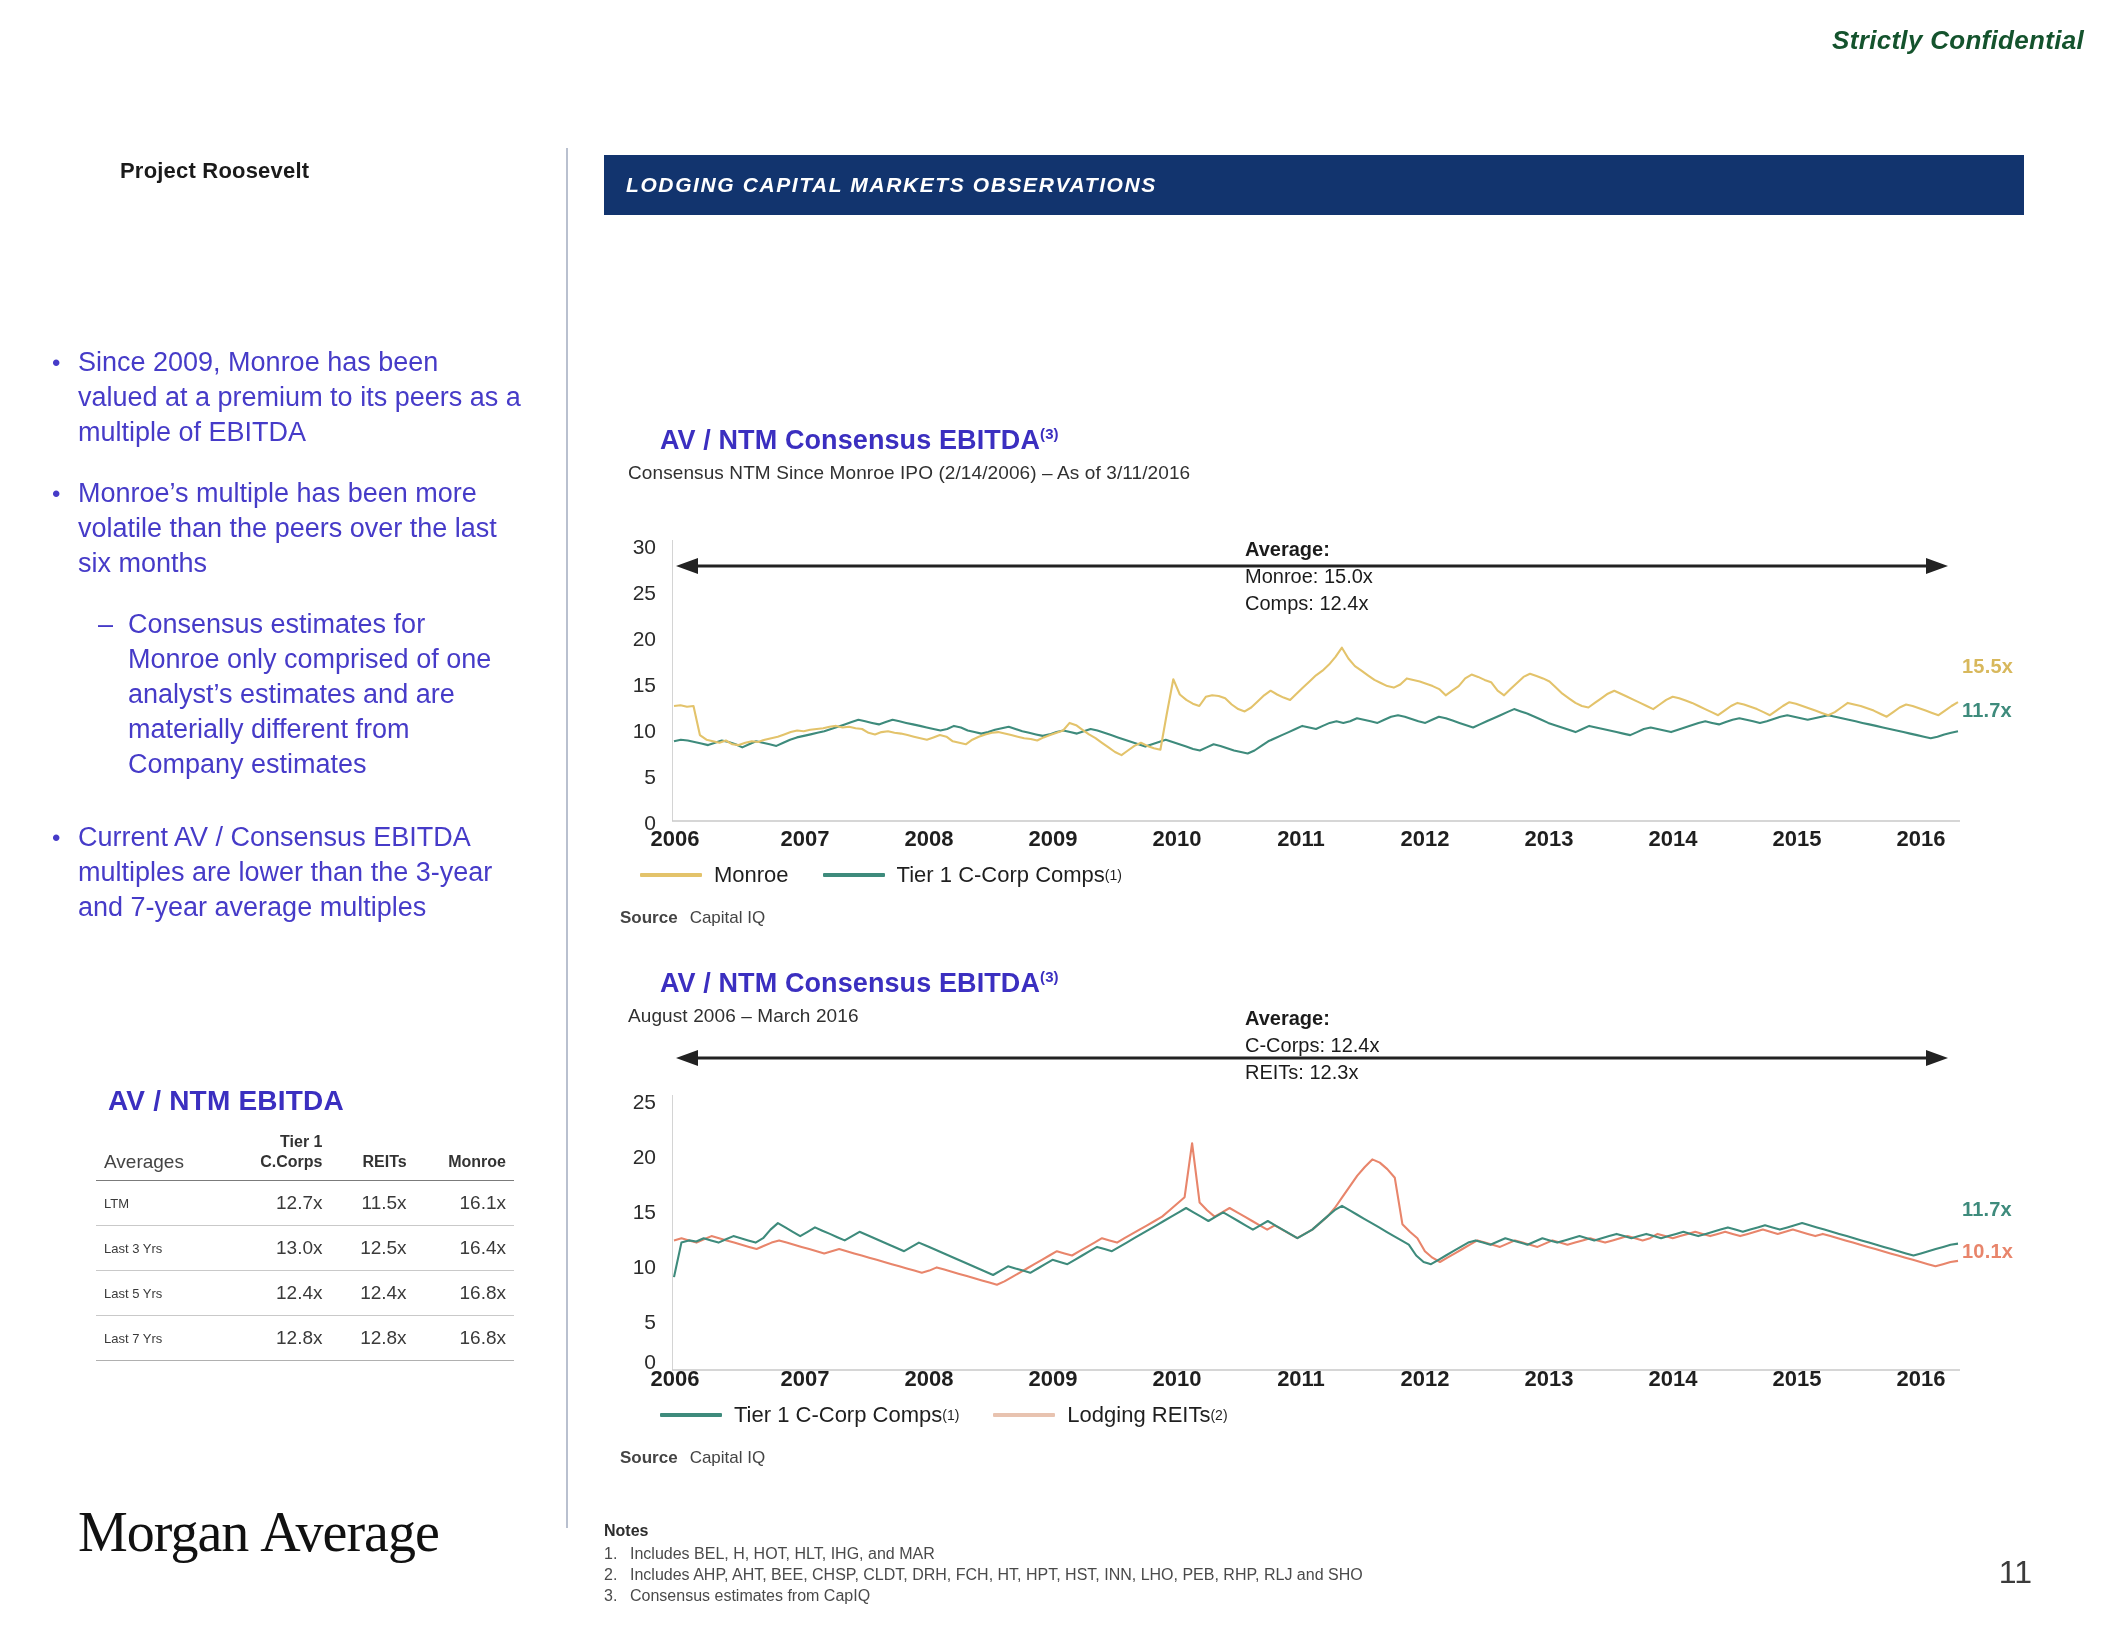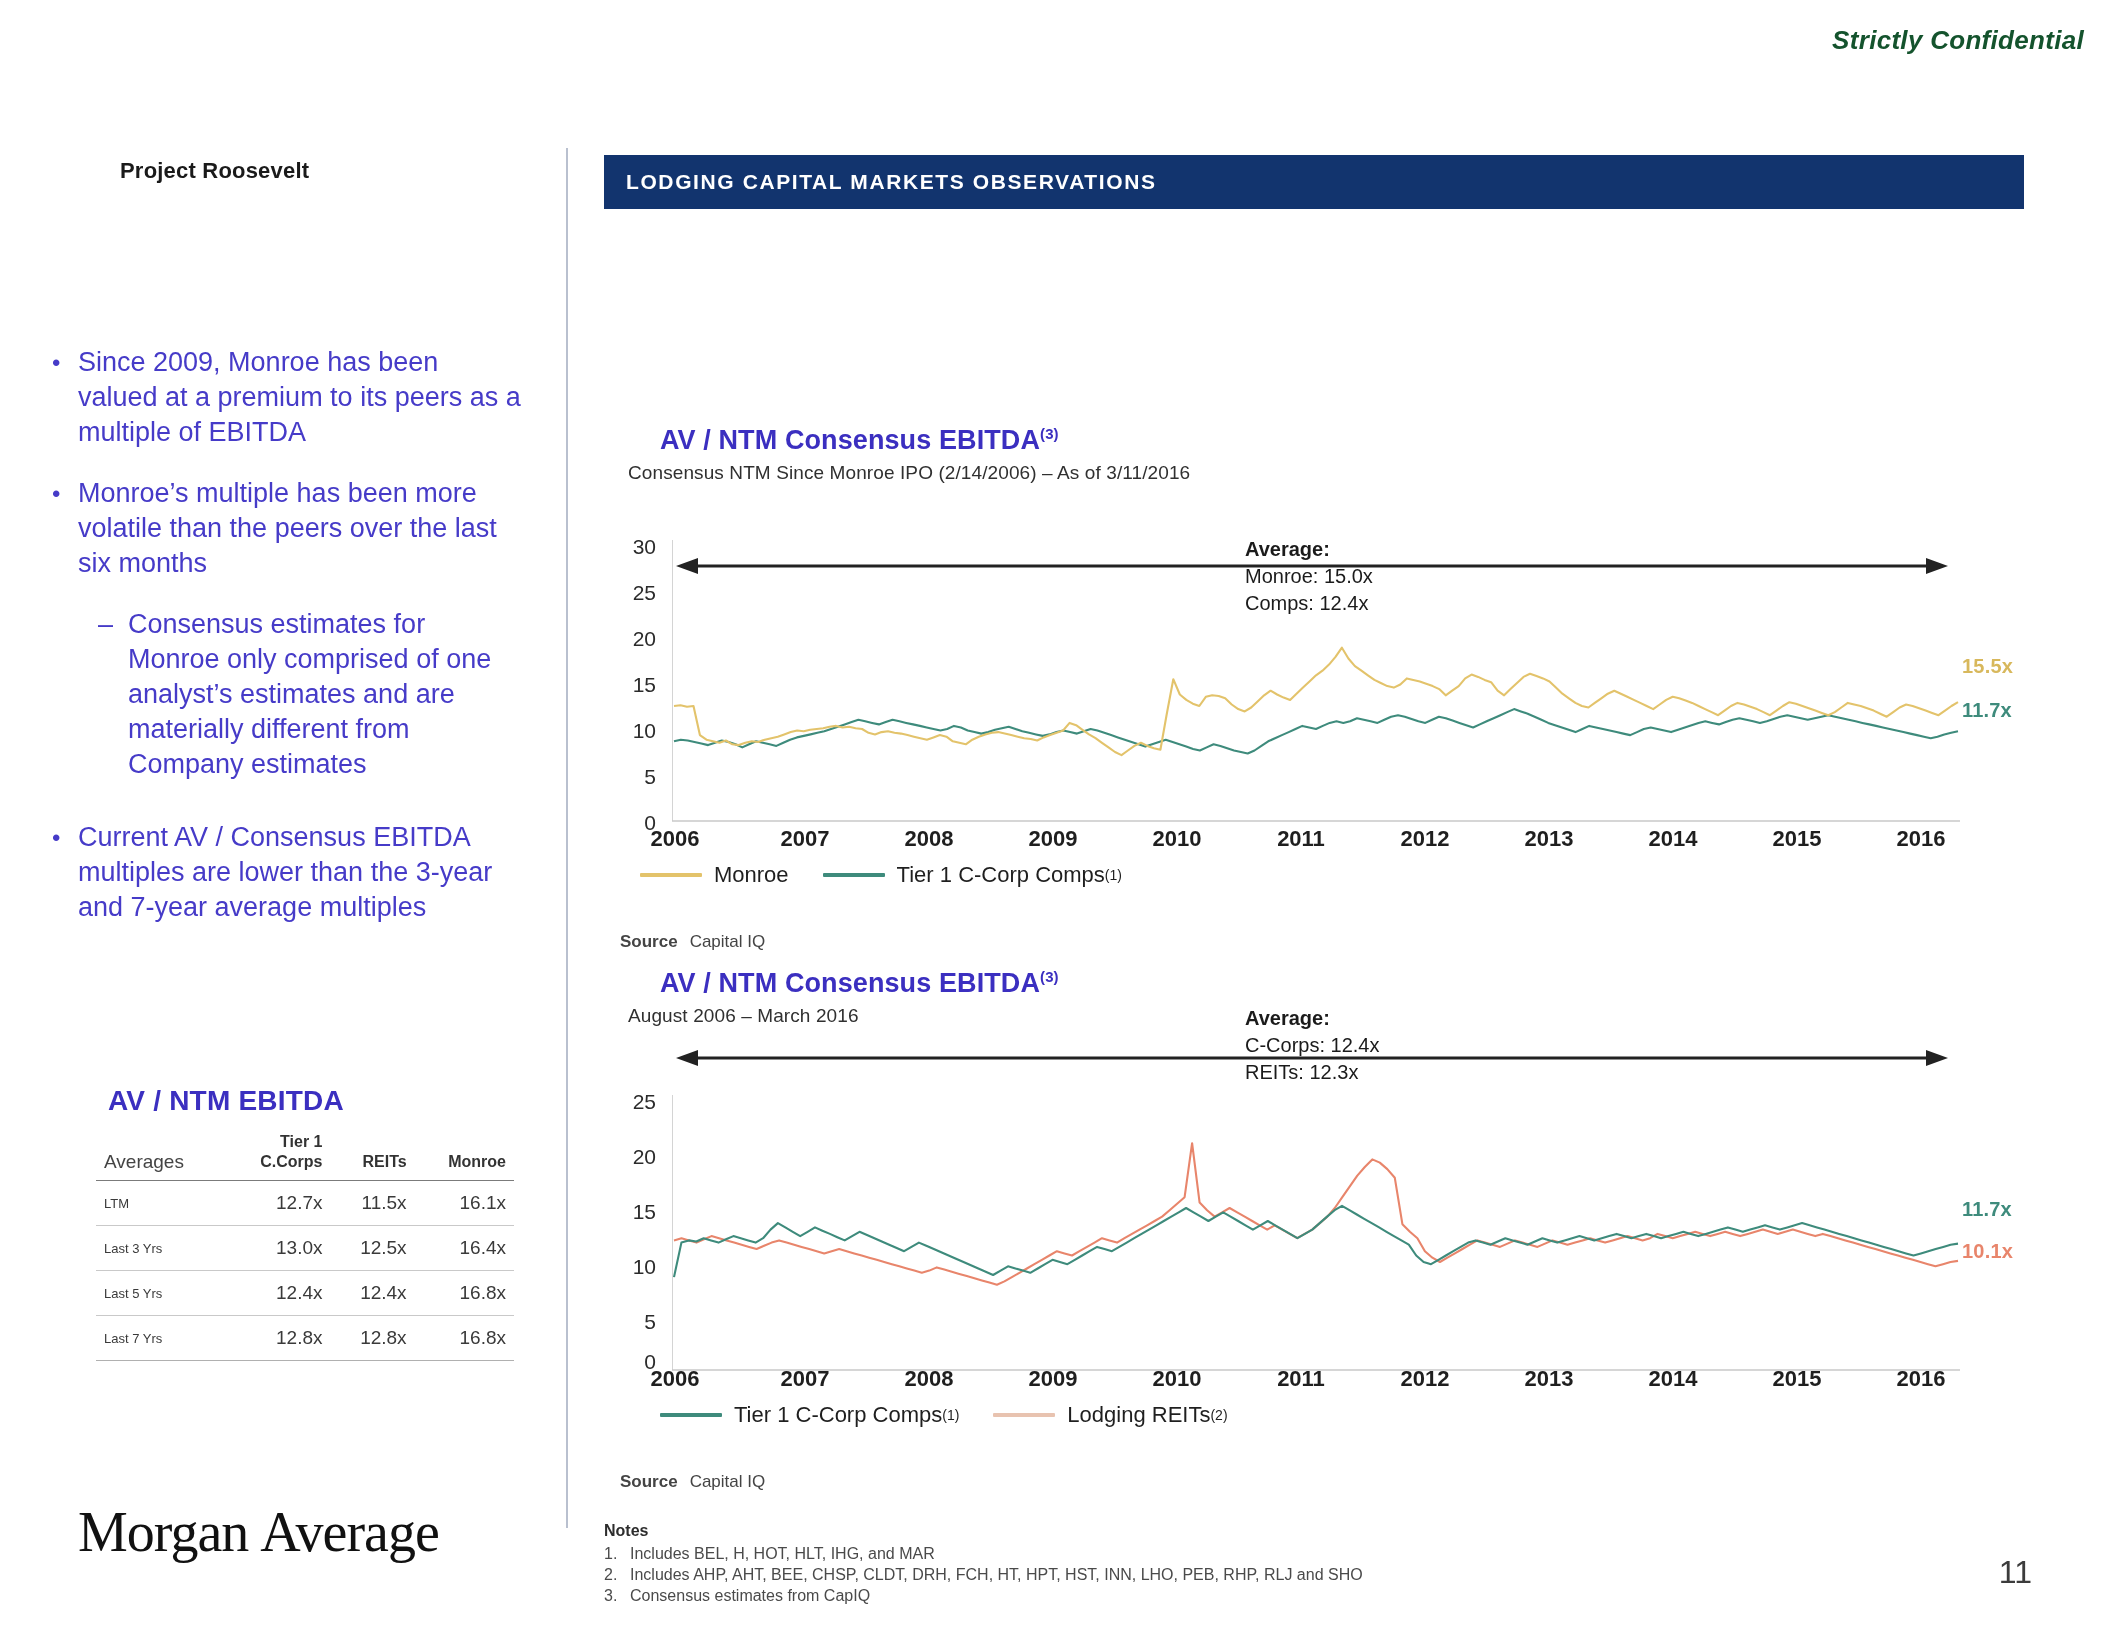--- a/index.html
+++ b/index.html
@@ -25,23 +25,23 @@
   }
 
   
   .v-divider{
     position:absolute;left:566px;top:148px;width:2px;height:1380px;
     background:#b9c0cf;
   }
 
   
   .banner{
-    position:absolute;left:604px;top:155px;width:1420px;height:54px;
+    position:absolute;left:604px;top:155px;width:1420px;height:60px;
     background:#12346E;
-    display:flex;align-items:center;
+    display:flex;align-items:center;font-style:italic;
   }
   .banner-text{
     color:#ffffff;font-size:21px;font-weight:bold;letter-spacing:1.6px;
     padding-left:22px;
   }
   .slide-title{
     position:absolute;left:604px;top:215px;
     font-size:62px;color:#111;font-weight:normal;letter-spacing:-.5px;
   }
 
@@ -119,21 +119,21 @@
   .legend{
     position:absolute;display:flex;align-items:center;
     font-size:22px;color:#1f1f1f;
   }
   .legend .item{display:flex;align-items:center;margin-right:34px;}
   .legend .swatch{
     display:inline-block;width:62px;height:4px;margin-right:12px;border-radius:1px;
   }
   .legend sup{font-size:14px;vertical-align:super;}
   .source{
-    position:absolute;font-size:17px;color:#444;margin-top:24px;
+    position:absolute;font-size:17px;color:#444;
   }
   .source b{font-weight:bold;margin-right:12px;}
 
   
   .notes{
     position:absolute;left:604px;top:1520px;
     font-size:16px;color:#4a4a4a;line-height:21px;
   }
   .notes .nhead{font-weight:bold;color:#2d2d2d;margin-bottom:2px;font-size:16px;}
   .notes .nrow{display:flex;}

